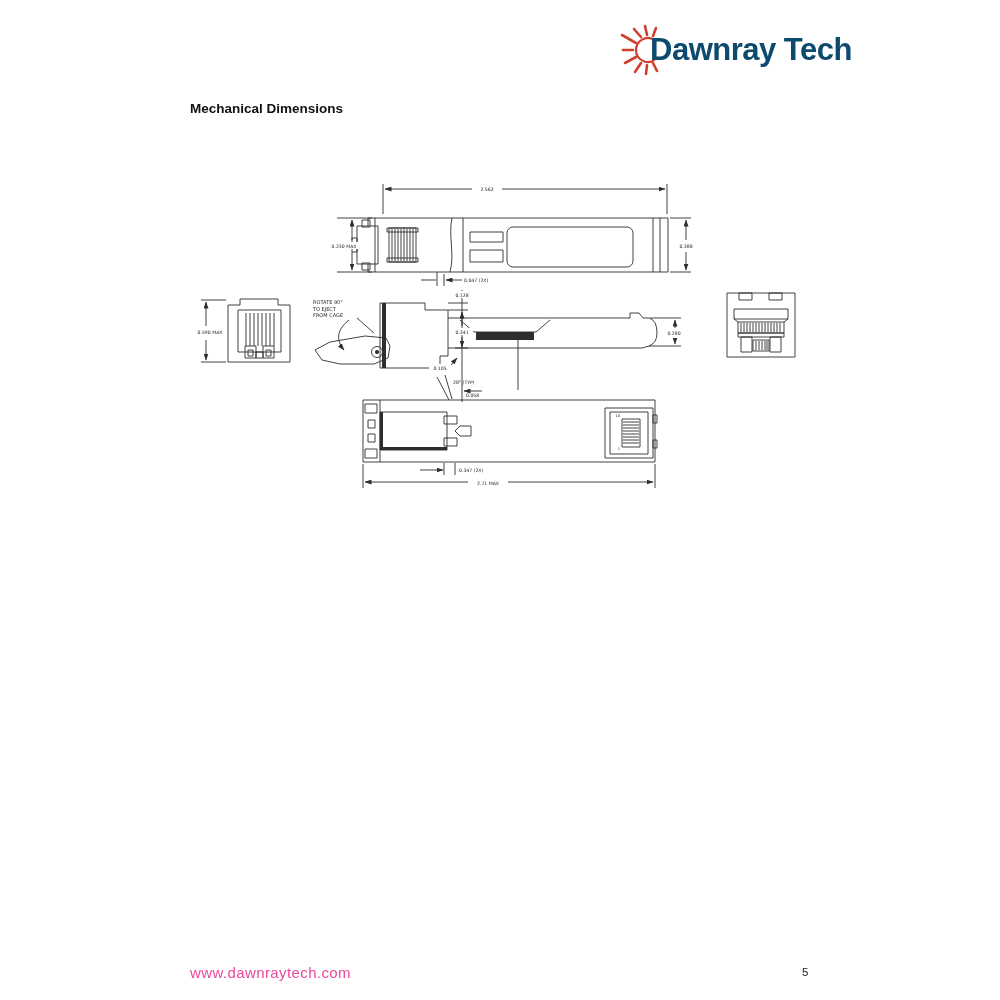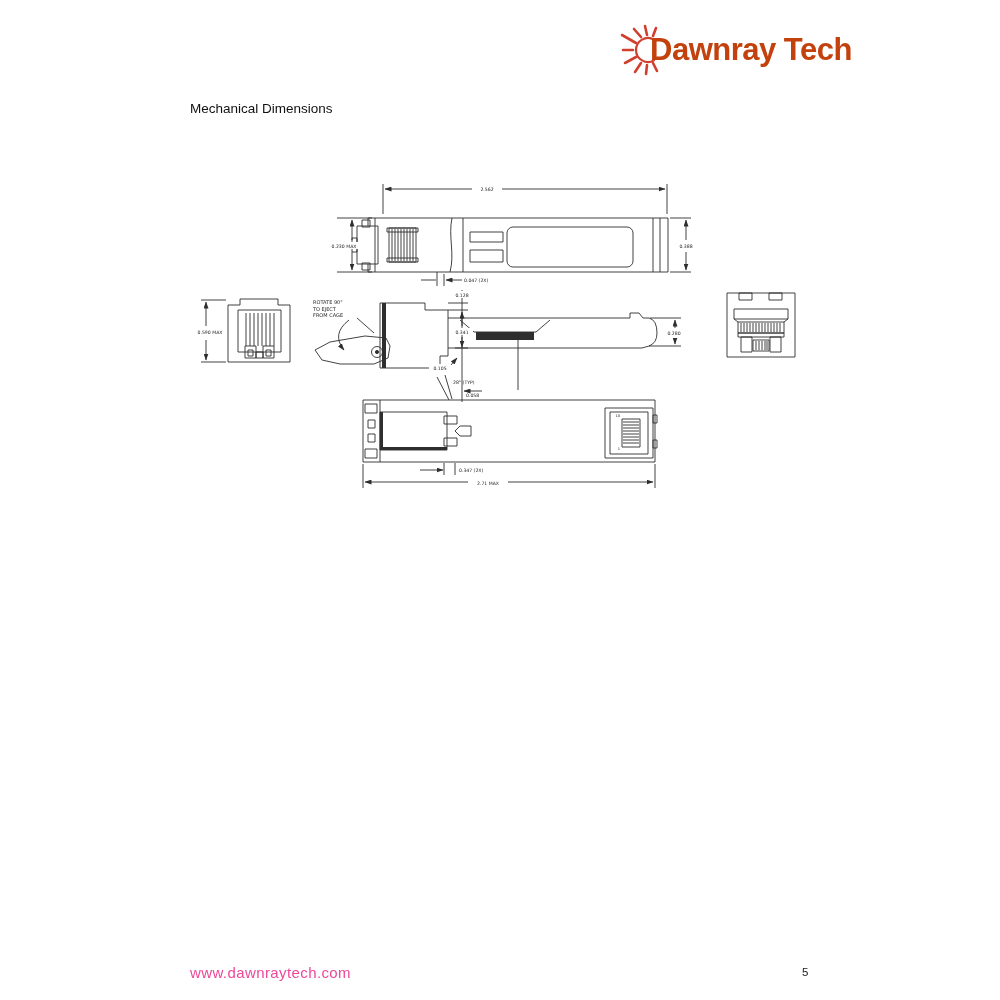--- a/index.html
+++ b/index.html
@@ -2,23 +2,23 @@
 <html><head>
 <meta charset="utf-8">
 <style>
   html,body{margin:0;padding:0;background:#fff;}
   .page{position:relative;width:1000px;height:1000px;background:#ffffff;overflow:hidden;
         font-family:"Liberation Sans",sans-serif;}
   
   .logo{position:absolute;left:608px;top:8px;width:250px;height:80px;}
   .logo svg{position:absolute;left:0;top:0;}
   .brand{position:absolute;left:42px;top:24px;font-weight:bold;font-size:31px;
-         letter-spacing:-0.5px;color:#c2410c;font-family:"Liberation Sans",sans-serif;}
-  
-  .heading{position:absolute;left:190px;top:101px;font-size:13.5px;font-weight:normal;color:#111;}
+         letter-spacing:-0.5px;color:#0c4a6e;font-family:"Liberation Sans",sans-serif;}
+  
+  .heading{position:absolute;left:190px;top:101px;font-size:13.5px;font-weight:bold;color:#111;}
   
   .draw{position:absolute;left:0;top:0;width:1000px;height:1000px;}
   .draw *{vector-effect:non-scaling-stroke;}
   text.dim{font-family:"DejaVu Sans",sans-serif;font-size:4.6px;fill:#1c1c1c;}
   text.dim.tiny{font-size:3.6px;}
   text.note{font-family:"DejaVu Sans",sans-serif;font-size:5px;fill:#2a2a2a;}
   
   .footer-url{position:absolute;left:190px;top:964px;font-size:15px;color:#ec4899;letter-spacing:.4px;}
   .footer-page{position:absolute;left:802px;top:966px;font-size:11.5px;color:#222;}
 </style>

